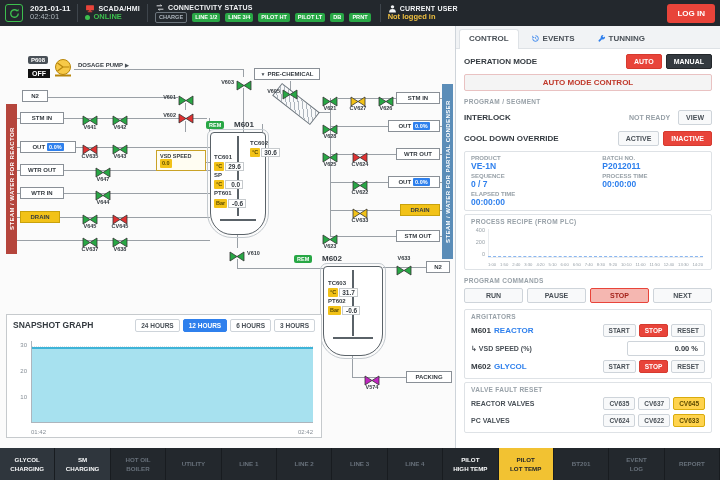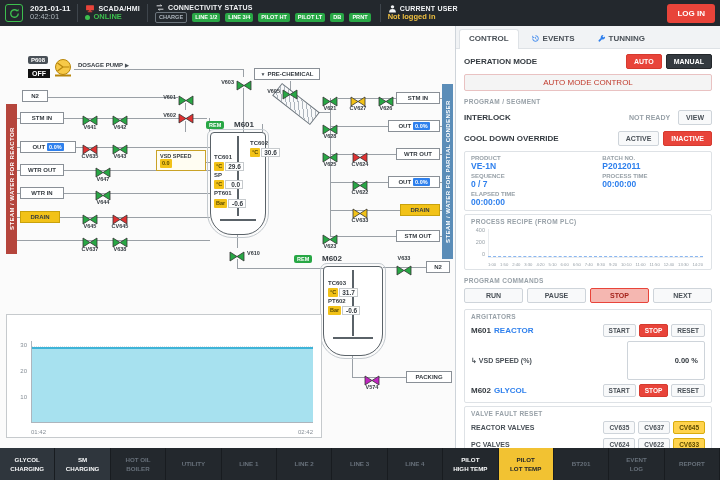--- a/index.html
+++ b/index.html
@@ -78,42 +78,42 @@
   .row{display:flex;align-items:center;gap:4px;padding:3px 8px}
   .lbl-strong{font-size:8px;font-weight:bold;color:#343a40;white-space:nowrap}
   .val-dim{font-size:7px;color:#98a1a8;font-weight:bold;margin-left:auto;margin-right:4px;white-space:nowrap}
   .spacer{flex:1}
   .btn{font-size:7px;font-weight:bold;padding:3px 7px;border-radius:2px;border:1px solid #ced4da;background:#f8f9fa;color:#495057;cursor:pointer;font-family:inherit;white-space:nowrap}
   .btn.red{background:#e8443a;border-color:#d63a2f;color:#fff}
   .btn.dark{background:#343a40;border-color:#23272b;color:#fff}
   .btn.stop{background:#f5b7b1;border-color:#e8443a;color:#a4221a}
   .btn.yellow{background:#ffd34d;border-color:#d9ac0d;color:#5f4c00}
   .btn.sm{padding:2px 5px;font-size:6.5px}
-  .auto-banner{margin:2px 8px 3px;background:#f4f4f4;border:1px solid #e9c2c2;color:#c0392b;text-align:center;font-weight:normal;font-size:8px;padding:3px;border-radius:2px}
+  .auto-banner{margin:2px 8px 3px;background:#f4f4f4;border:1px solid #e9c2c2;color:#c0392b;text-align:center;font-weight:bold;font-size:8px;padding:3px;border-radius:2px}
   .sec-label{font-size:6.5px;color:#98a1a8;font-weight:bold;padding:4px 8px 2px;letter-spacing:.3px}
   .group-box .sec-label{padding:3px 6px 2px}
   .info-box{margin:2px 8px;border:1px solid #dee2e6;border-radius:2px;padding:3px 6px;display:grid;grid-template-columns:1.2fr 1fr;gap:2px 8px}
   .il{font-size:6px;color:#98a1a8;font-weight:bold}
   .iv{font-size:8.5px;font-weight:bold}
   .iv.blue{color:#2f80ed}.iv.red{color:#e8443a}
   .recipe-box{margin:3px 8px;border:1px solid #dee2e6;border-radius:2px;padding:2px 4px 2px}
   .recipe-chart{position:relative;height:40px;margin:2px 2px 0}
   .r-y{position:absolute;left:0;width:14px;text-align:right;font-size:5.5px;color:#98a1a8}
   .r-line{position:absolute;left:17px;right:2px;bottom:10px;border-top:1.5px dashed #8ab6f0}
   .r-x{position:absolute;left:17px;right:2px;bottom:0;display:flex;justify-content:space-between;font-size:4.2px;color:#98a1a8;overflow:hidden}
   .r-plot{position:absolute;left:17px;right:2px;top:2px;bottom:9px;border-left:1px solid #e9ecef;border-bottom:1px solid #e9ecef}
   .cmd-row{display:flex;gap:4px;padding:2px 8px 3px}
   .cmd-row .btn{flex:1;text-align:center}
   .group-box{margin:3px 8px;border:1px solid #dee2e6;border-radius:2px;padding-bottom:3px}
   .grow{display:flex;align-items:center;gap:3px;padding:2px 6px}
   .gtag{font-size:8px;font-weight:bold;color:#343a40}
   .gname{font-size:8px;font-weight:bold;color:#2f80ed}
   .gsub{font-size:7px;font-weight:bold;color:#495057}
   .gbtns{margin-left:auto;display:flex;gap:3px}
-  .vsd-input{margin-left:auto;border:1px solid #ced4da;font-size:7.5px;font-weight:bold;color:#343a40;padding:14px 6px;min-width:78px;text-align:right;background:#fff;border-radius:2px}
+  .vsd-input{margin-left:auto;border:1px solid #ced4da;font-size:7.5px;font-weight:bold;color:#343a40;padding:2px 6px;min-width:78px;text-align:right;background:#fff;border-radius:2px}
   .flabel{font-size:7px;font-weight:bold;color:#495057}
 
   
   #bottombar{height:32px;background:#23282d;display:flex;flex:0 0 32px}
   .bb-btn{flex:1;display:flex;flex-direction:column;align-items:center;justify-content:center;gap:1px;
     font-size:6.2px;font-weight:bold;border-right:1px solid #181c20;color:#67707a;text-align:center;line-height:1.15;cursor:pointer}
   .bb-btn.bright{color:#f8f9fa}
   .bb-btn.raised{background:#2f363d;color:#f8f9fa}
   .bb-btn.active{background:#f2c232;color:#212529}
 </style>
@@ -253,20 +253,28 @@
             <span class="chip-val">31.7</span>
           </div>
         <div>PT602</div>
         <div class="chip-row">
             <span class="chip">Bar</span>
             <span class="chip-val">-0.6</span>
           </div>
       </div>
 
       <div id="snapshot">
+        <div class="snap-head">
+          <span class="snap-title">SNAPSHOT GRAPH</span>
+          <span class="spacer"></span>
+          <button class="rng">24 HOURS</button>
+          <button class="rng active">12 HOURS</button>
+          <button class="rng">6 HOURS</button>
+          <button class="rng">3 HOURS</button>
+        </div>
         <div class="snap-plot">
           <div class="grid" style="top:5px"></div>
           <div class="grid" style="top:31px"></div>
           <div class="grid" style="top:58px"></div>
           <div class="snap-fill"></div>
         </div>
         <span class="snap-y" style="top:27px">30</span>
         <span class="snap-y" style="top:53px">20</span>
         <span class="snap-y" style="top:79px">10</span>
         <span class="snap-x" style="left:24px">01:42</span>

